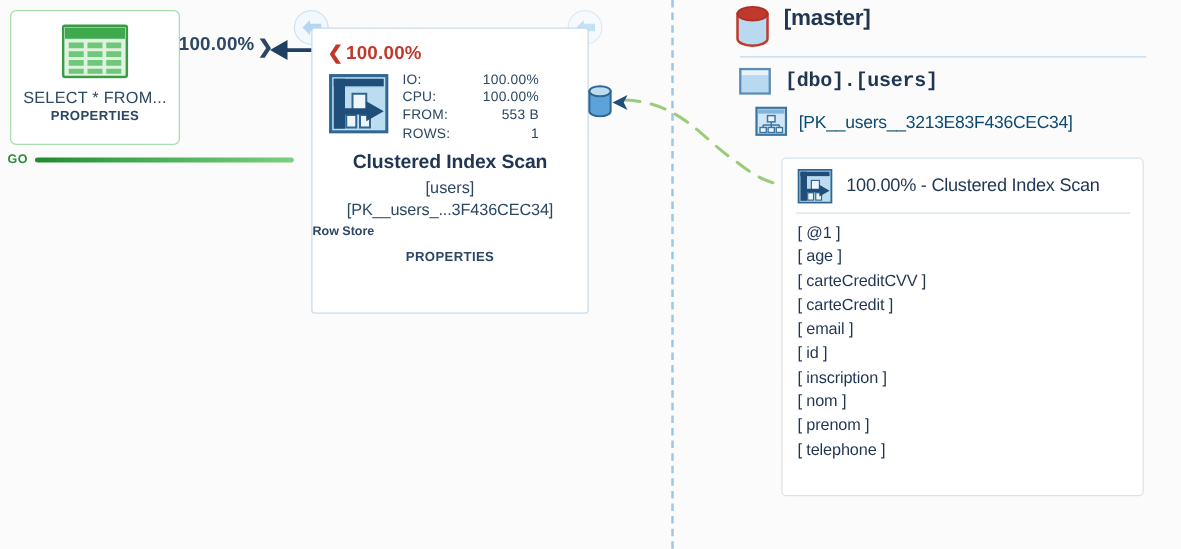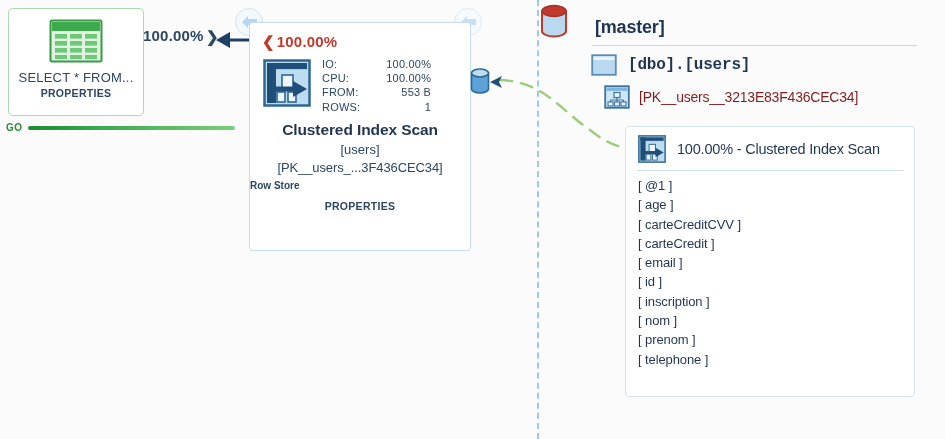--- a/index.html
+++ b/index.html
@@ -100,38 +100,38 @@
   .node-props {
     position:absolute; left:0; top:177px; width:100%; text-align:center;
     font-size:10.5px; font-weight:bold; color:#2b4763; letter-spacing:0.3px;
   }
 
   
   .mid-cyl { position:absolute; left:470px; top:68px; }
   .mid-arrow { position:absolute; left:489px; top:74px; }
 
   
-  .master-row { position:absolute; left:540px; top:4px; display:flex; align-items:flex-end;gap:16px; }
+  .master-row { position:absolute; left:588px; top:4px; display:flex; align-items:flex-start; }
   .master-title {
     margin-left:11px; font-size:18px; font-weight:bold; color:#1f3551;
     letter-spacing:-0.2px;
   }
   .master-rule {
     position:absolute; left:592px; top:45px; width:325px; height:0;
     border-top:1.5px solid #bcd9ef;
   }
   .table-row { position:absolute; left:591px; top:54px; display:flex; align-items:center; }
   .table-icon-box { width:26px; height:22px; }
   .table-title {
     margin-left:11px; font-size:16px; font-weight:bold; color:#1f3551;
     letter-spacing:-0.2px;
     font-family:Liberation Mono, monospace;
   }
   .pk-row { position:absolute; left:604px; top:85px; display:flex; align-items:center; }
-  .pk-label { margin-left:9px; font-size:14px; color:#7f1d1d; letter-spacing:-0.2px; }
+  .pk-label { margin-left:9px; font-size:14px; color:#0c4a6e; letter-spacing:-0.2px; }
 
   
   .popup {
     position:absolute; left:625px; top:126px; width:290px; height:271px;
     background:#ffffff; border:1px solid #d7e3ec; border-radius:4px;
   }
   .popup-head { display:flex; align-items:center; padding:8px 0 0 11px; }
   .popup-head-icon { width:30px; height:28px; flex:0 0 30px; }
   .popup-head-text {
     margin-left:10px; font-size:14.5px; color:#1f3551; letter-spacing:-0.2px;

